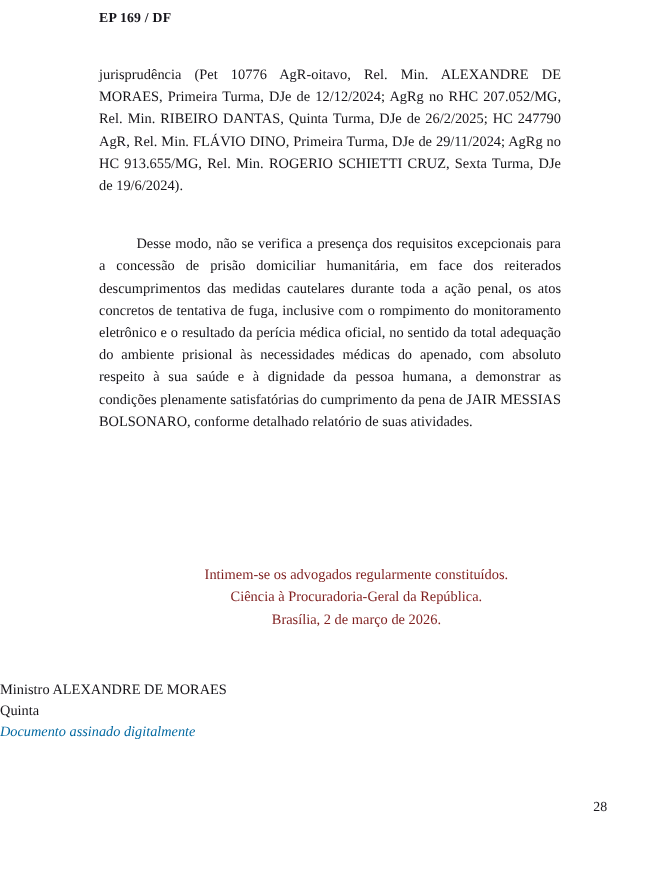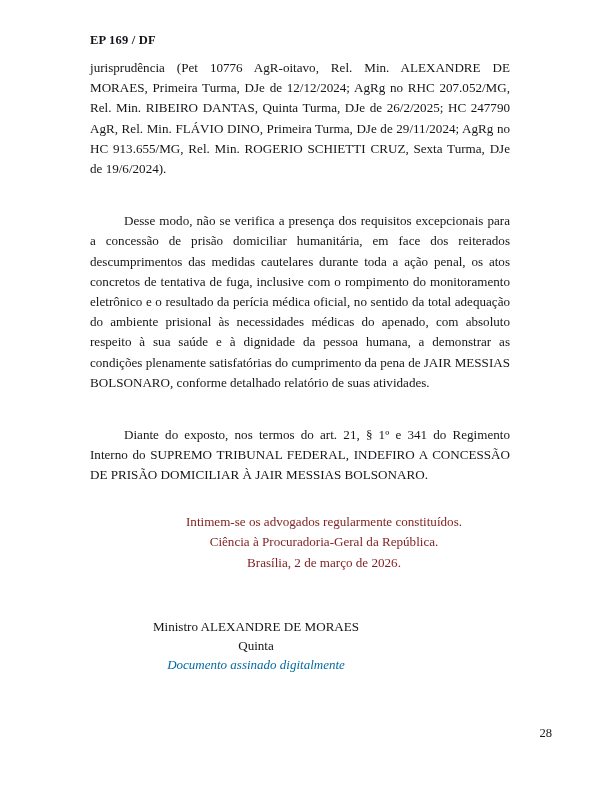--- a/index.html
+++ b/index.html
@@ -23,21 +23,20 @@
   
   .doc-header {
     position: absolute;
     left: 90px;
     top: 9px;
     font-size: 12.5px;
     font-weight: bold;
     letter-spacing: 0.2px;
     line-height: 1.2;
     color: #15141a;
-    margin-top: 24px;
   }
 
   
   .body-block {
     position: absolute;
     left: 90px;
     top: 58px;
     width: 420px;
   }
 
@@ -72,21 +71,21 @@
     white-space: nowrap;
     color: #7f1d1d;
   }
 
   
   .signature {
     position: absolute;
     left: 0;
     top: 617px;
     width: 512px;
-    text-align: center;
+    text-align: left;
   }
   .signature .sig-name {
     font-size: 13.1px;
     line-height: 19px;
     color: #161419;
   }
   .signature .sig-role {
     font-size: 13.1px;
     line-height: 19px;
     color: #161419;
@@ -111,21 +110,20 @@
 </head>
 <body>
 
 <div class="page">
 
   <div class="doc-header">EP 169 / DF</div>
 
   <div class="body-block">
     <p class="para">jurisprudência (Pet 10776 AgR-oitavo, Rel. Min. ALEXANDRE DE MORAES, Primeira Turma, DJe de 12/12/2024; AgRg no RHC 207.052/MG, Rel. Min. RIBEIRO DANTAS, Quinta Turma, DJe de 26/2/2025; HC 247790 AgR, Rel. Min. FLÁVIO DINO, Primeira Turma, DJe de 29/11/2024; AgRg no HC 913.655/MG, Rel. Min. ROGERIO SCHIETTI CRUZ, Sexta Turma, DJe de 19/6/2024).</p>
     <p class="para indent">Desse modo, não se verifica a presença dos requisitos excepcionais para a concessão de prisão domiciliar humanitária, em face dos reiterados descumprimentos das medidas cautelares durante toda a ação penal, os atos concretos de tentativa de fuga, inclusive com o rompimento do monitoramento eletrônico e o resultado da perícia médica oficial, no sentido da total adequação do ambiente prisional às necessidades médicas do apenado, com absoluto respeito à sua saúde e à dignidade da pessoa humana, a demonstrar as condições plenamente satisfatórias do cumprimento da pena de JAIR MESSIAS BOLSONARO, conforme detalhado relatório de suas atividades.</p>
-    <p class="para indent">Diante do exposto, nos termos do art. 21, § 1º e 341 do Regimento Interno do SUPREMO TRIBUNAL FEDERAL, INDEFIRO A CONCESSÃO DE PRISÃO DOMICILIAR À JAIR MESSIAS BOLSONARO.</p>
   </div>
 
   <div class="closing">
     <div class="cline">Intimem-se os advogados regularmente constituídos.</div>
     <div class="cline">Ciência à Procuradoria-Geral da República.</div>
     <div class="cline">Brasília, 2 de março de 2026.</div>
   </div>
 
   <div class="signature">
     <div class="sig-name">Ministro ALEXANDRE DE MORAES</div>

